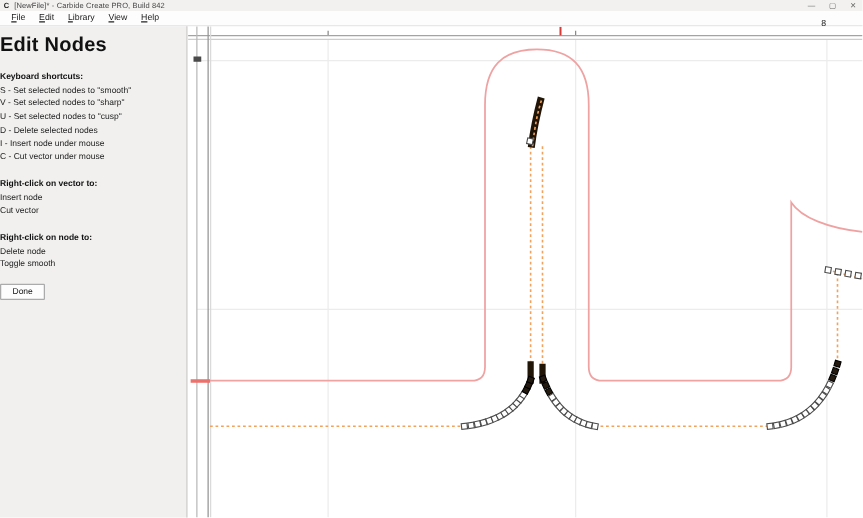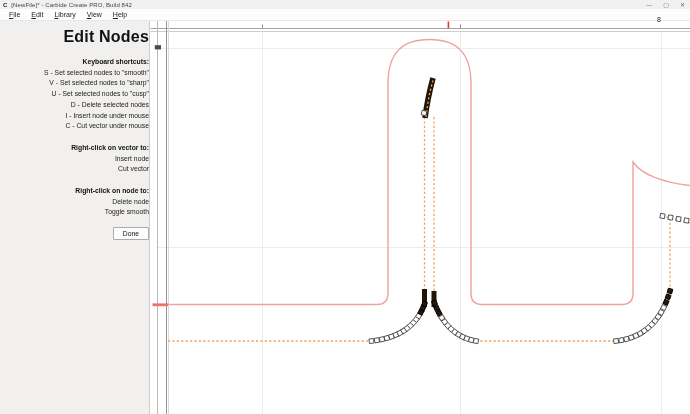--- a/index.html
+++ b/index.html
@@ -23,21 +23,21 @@
     position:absolute;left:0;top:9px;width:690px;height:12px;
     background:#fdfdfd;border-bottom:1px solid #e8e8e8;
     display:flex;align-items:center;gap:11px;padding-left:9px;
     font-size:7px;color:#222;box-sizing:border-box;
   }
   .menu-item::first-letter{text-decoration:underline;}
   
   .panel{
     position:absolute;left:0;top:21px;width:150px;height:393px;
     background:#f1f0ef;border-right:1px solid #cfcecd;
-    text-align:right;box-sizing:border-box;color:#111;
+    text-align:left;box-sizing:border-box;color:#111;
   }
   .panel-title{font-size:16px;font-weight:bold;margin-top:7px;letter-spacing:.2px;}
   .ps-head{font-size:6.8px;font-weight:bold;margin-top:11px;line-height:10.7px;color:#111;}
   .ps-line{font-size:6.8px;line-height:10.7px;color:#222;}
   .done-button{
     display:inline-block;margin-top:9px;padding:2px 9px;
     background:#fdfdfd;border:1px solid #ababab;border-radius:1px;
     font-size:6.8px;color:#111;
   }
   

